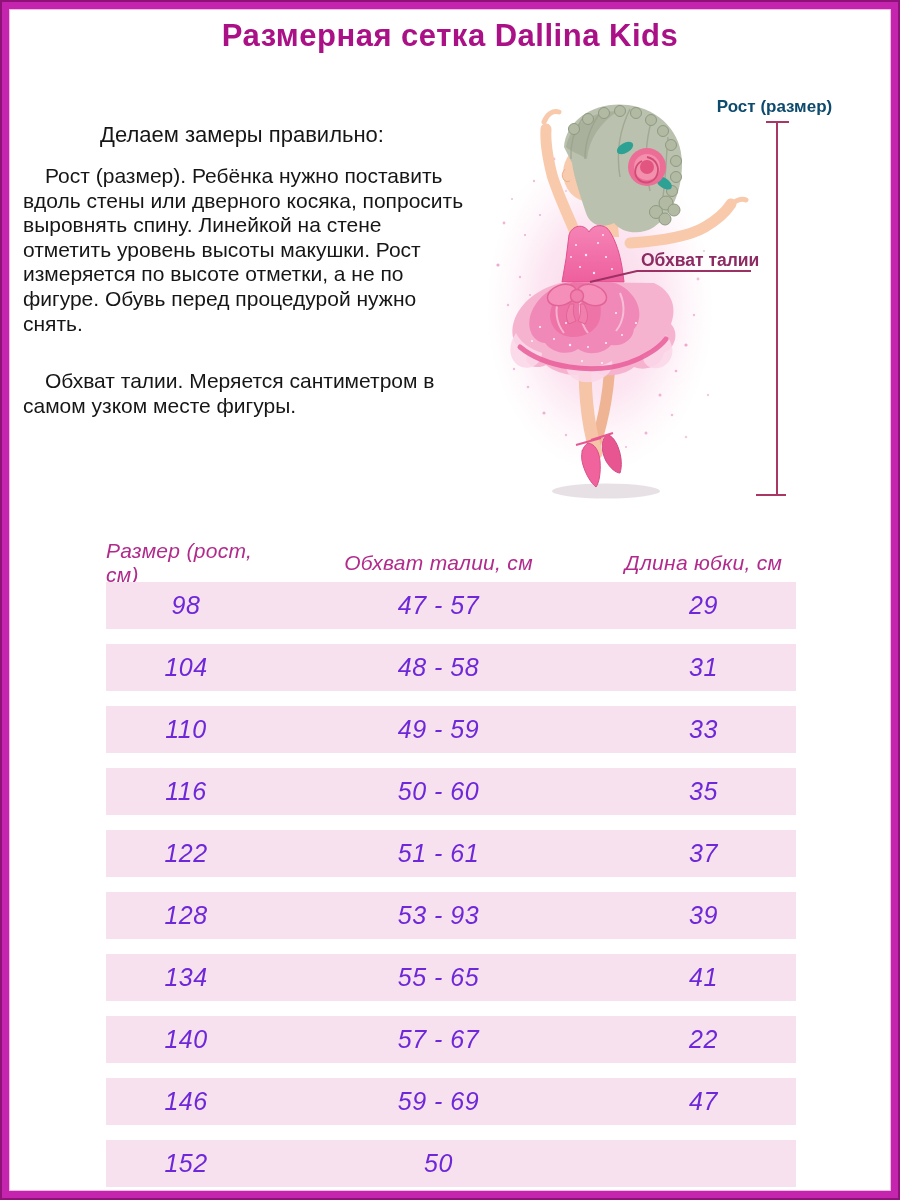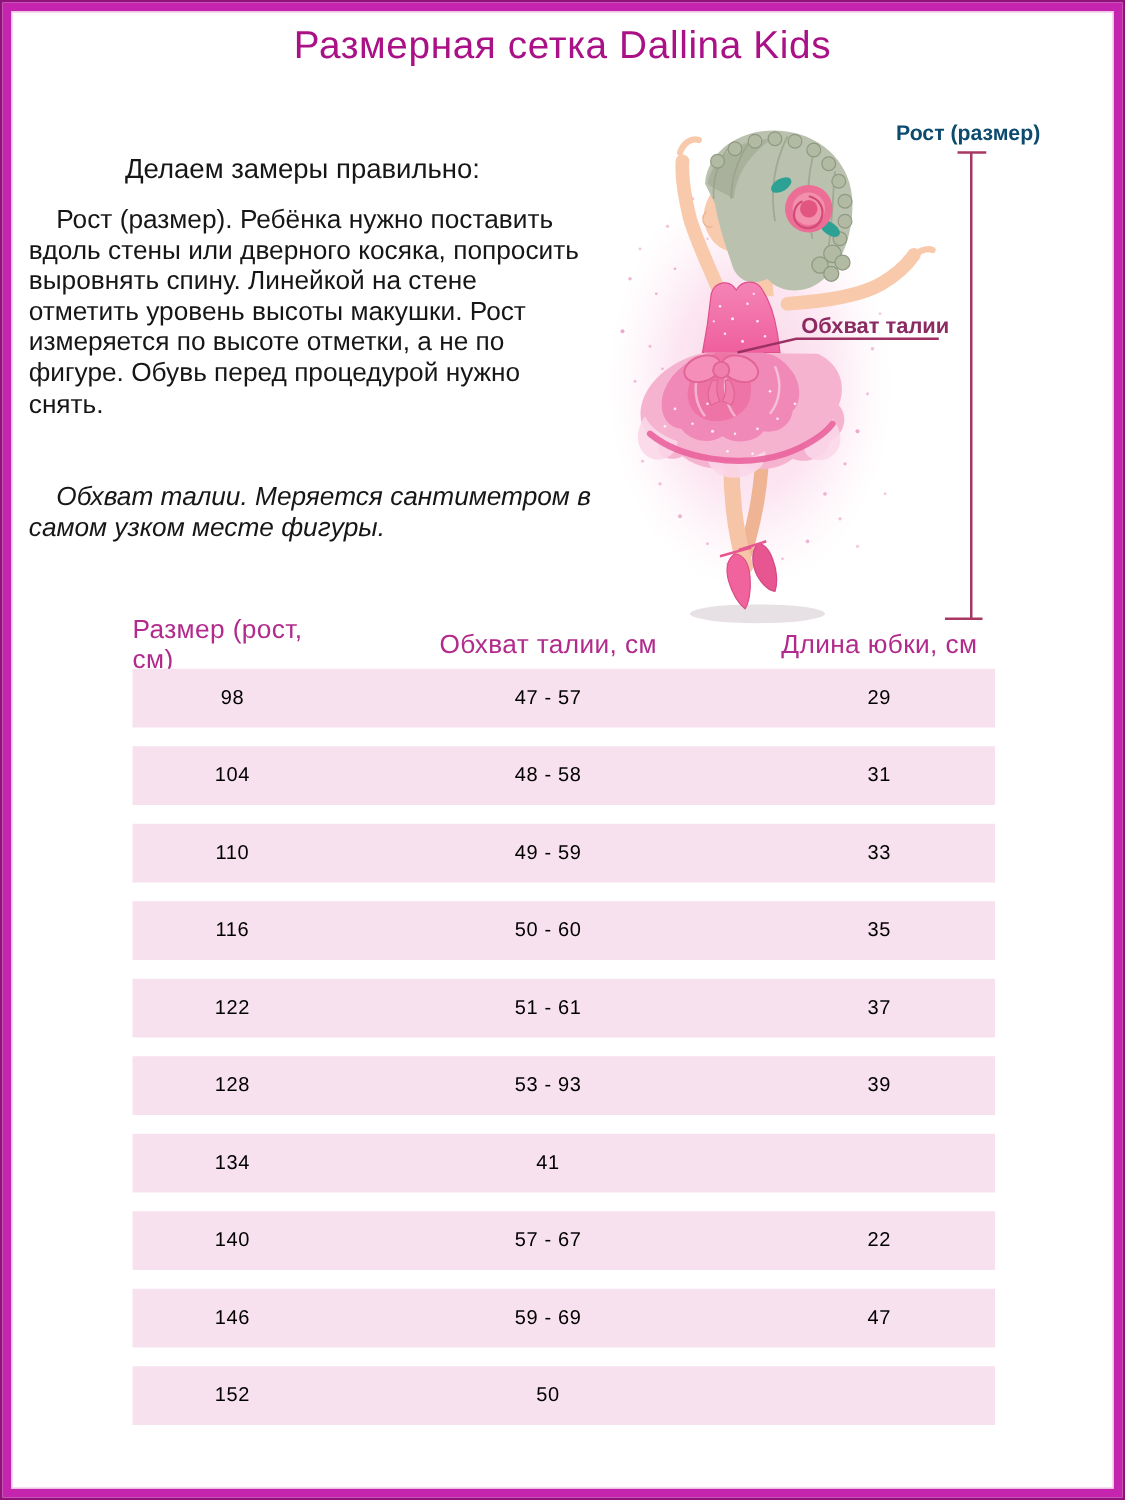--- a/index.html
+++ b/index.html
@@ -8,50 +8,50 @@
     font-family:"Liberation Sans","DejaVu Sans",sans-serif;
     overflow:hidden;
   }
   
   .frame-outer{position:absolute;inset:0;border:2px solid #8e1277;pointer-events:none;z-index:50;}
   .frame-mid{position:absolute;inset:2px;border:7px solid #c424ae;pointer-events:none;z-index:50;}
   .frame-inner{position:absolute;inset:9px;border:1px solid #f0bce2;pointer-events:none;z-index:50;}
 
   
   .title{position:absolute;top:14px;left:0;width:900px;text-align:center;
-         color:#ab1186;font-weight:normal;font-size:31px;line-height:44px;letter-spacing:.5px;}
+         color:#ab1186;font-weight:bold;font-size:31px;line-height:44px;letter-spacing:.5px;}
 
   
   .instr-heading{position:absolute;left:100px;top:122px;font-size:22px;color:#161616;}
   .instr-para{position:absolute;left:23px;width:468px;font-size:21px;line-height:24.6px;
               color:#161616;white-space:pre-line;text-indent:22px;}
   .para-1{top:164px;}
-  .para-2{top:386px;font-style:italic;}
+  .para-2{top:369px;}
 
   
   .height-label{position:absolute;left:712px;top:97px;width:125px;text-align:center;
                 font-size:17px;font-weight:bold;color:#0c4a6e;}
   .vline{position:absolute;left:776px;top:122px;width:2px;height:373px;background:#a83863;}
   .vcap-top{position:absolute;left:766px;top:121px;width:23px;height:2px;background:#a83863;}
   .vcap-bottom{position:absolute;left:756px;top:494px;width:30px;height:2px;background:#a83863;}
   .waist-label{position:absolute;left:641px;top:250px;font-size:17.5px;font-weight:600;color:#8c2a62;text-align:center;}
   .leader-svg{position:absolute;left:585px;top:263px;}
 
   .ballerina-svg{position:absolute;left:470px;top:95px;}
 
   
-  .size-table{position:absolute;left:106px;top:492px;width:690px;}
+  .size-table{position:absolute;left:106px;top:539px;width:690px;font-style:italic;}
   .thead{display:grid;grid-template-columns:160px 345px 185px;height:30px;}
   .thead .hcell{display:flex;align-items:center;justify-content:center;
                 font-size:21px;color:#b12a8c;letter-spacing:.3px;}
   .rows{position:absolute;left:0;top:43px;width:690px;}
   .row{display:grid;grid-template-columns:160px 345px 185px;height:47px;
        margin-bottom:15px;background:#f8e1ee;}
   .row .cell{display:flex;align-items:center;justify-content:center;
-             font-size:16px;color:#000000;letter-spacing:.5px;}
+             font-size:25px;color:#6d28d9;letter-spacing:.5px;}
 </style>
 </head>
 <body>
 
 <div class="screen">
 
   <div class="frame-outer"></div>
   <div class="frame-mid"></div>
   <div class="frame-inner"></div>
 
@@ -284,20 +284,21 @@
           <div class="cell">51 - 61</div>
           <div class="cell">37</div>
         </div>
         <div class="row">
           <div class="cell">128</div>
           <div class="cell">53 - 93</div>
           <div class="cell">39</div>
         </div>
         <div class="row">
           <div class="cell">134</div>
+          <div class="cell">55 - 65</div>
           <div class="cell">41</div>
         </div>
         <div class="row">
           <div class="cell">140</div>
           <div class="cell">57 - 67</div>
           <div class="cell">22</div>
         </div>
         <div class="row">
           <div class="cell">146</div>
           <div class="cell">59 - 69</div>

